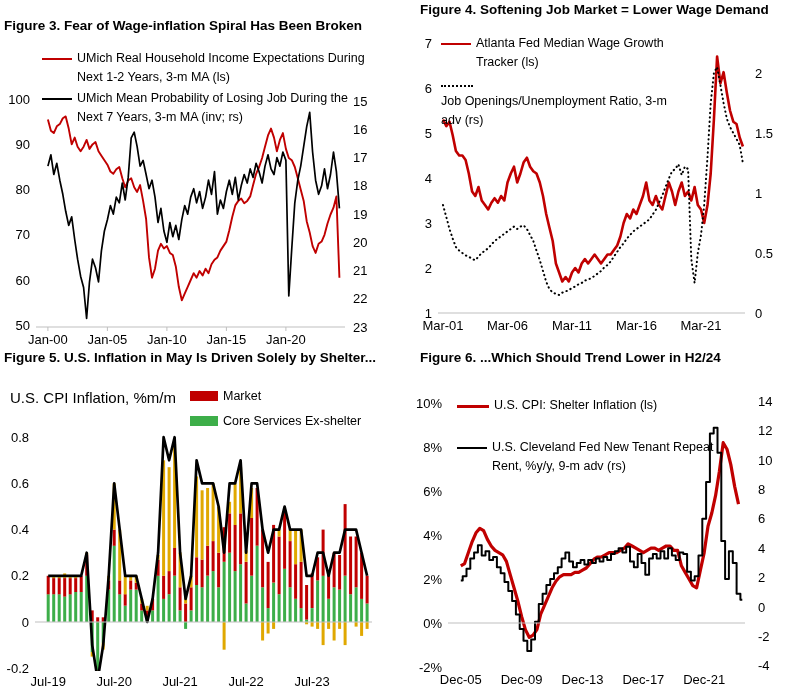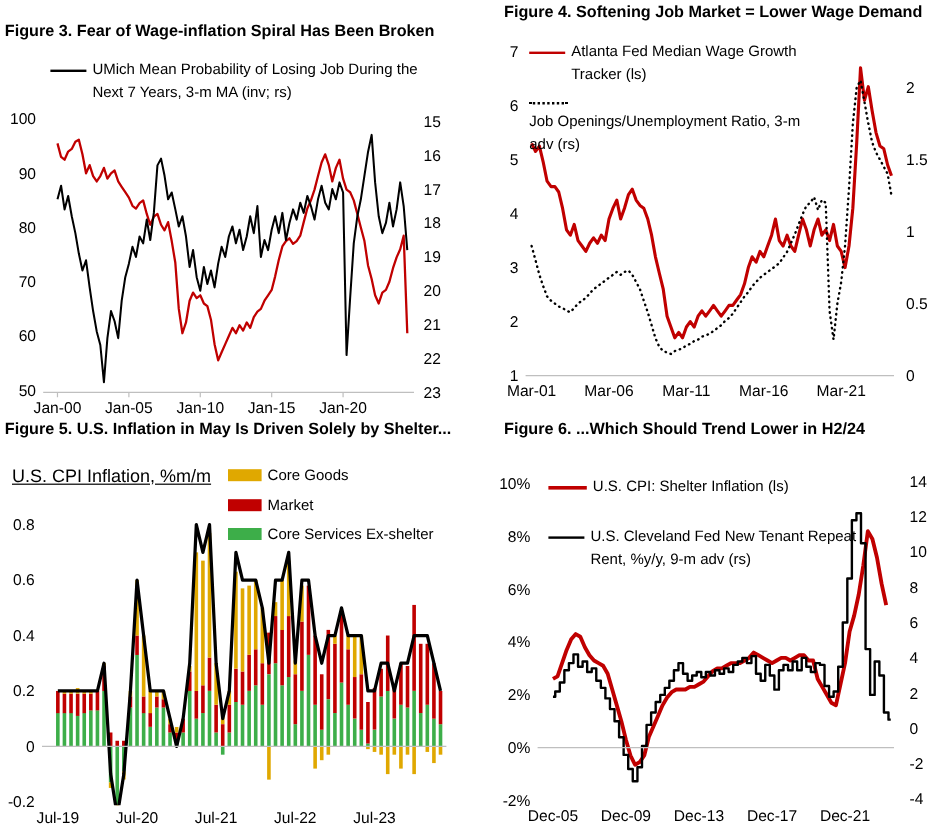--- a/index.html
+++ b/index.html
@@ -12,21 +12,21 @@
   svg text{font-family:"Liberation Sans",sans-serif;font-size:13px;fill:#000;}
   .legend{position:absolute;display:flex;flex-direction:column;gap:3px;z-index:5;}
   .lentry{display:flex;align-items:flex-start;gap:5px;}
   .ltext{font-size:12.5px;line-height:18.5px;}
   .lsample{flex:0 0 auto;height:0;margin-top:9px;}
   .red-line{width:30px;border-top:2.4px solid #C00000;}
   .red-line-thick{width:32px;border-top:3.5px solid #C00000;}
   .black-line{width:30px;border-top:2.2px solid #000;}
   .black-dotted{width:32px;border-top:2.5px dotted #000;}
   .swatch{flex:0 0 auto;width:28px;height:10px;margin-top:4px;}
-  .corner-label{position:absolute;font-size:15px;text-decoration:underline;}
+  .corner-label{position:absolute;font-size:15px;}
   .nowrap{white-space:nowrap;}
 </style>
 </head>
 <body>
 
 <div class="panel" id="p3">
   <div class="ptitle">Figure 3. Fear of Wage-inflation Spiral Has Been Broken</div>
   <svg class="chart" id="svg-fig3" width="393" height="347">
       <line x1="36" y1="311" x2="345" y2="311" stroke="#BFBFBF" stroke-width="1"></line>
       <line x1="47.9" y1="311" x2="47.9" y2="315" stroke="#BFBFBF" stroke-width="1"></line>
@@ -57,20 +57,24 @@
       </g>
       <g>
         <text x="47.9" y="328" text-anchor="middle">Jan-00</text>
         <text x="107.4" y="328" text-anchor="middle">Jan-05</text>
         <text x="166.9" y="328" text-anchor="middle">Jan-10</text>
         <text x="226.4" y="328" text-anchor="middle">Jan-15</text>
         <text x="285.9" y="328" text-anchor="middle">Jan-20</text>
       </g>
     </svg>
   <div class="legend" style="left:42px;top:33px;width:335px;">
+    <div class="lentry">
+      <span class="lsample red-line"></span>
+      <span class="ltext" style="max-width:300px;">UMich Real Household Income Expectations During Next 1-2 Years, 3-m MA (ls)</span>
+    </div>
     <div class="lentry">
       <span class="lsample black-line"></span>
       <span class="ltext" style="max-width:298px;">UMich Mean Probability of Losing Job During the Next 7 Years, 3-m MA (inv; rs)</span>
     </div>
   </div>
 </div>
 
 <div class="panel" id="p4">
   <div class="ptitle">Figure 4. Softening Job Market = Lower Wage Demand</div>
   <svg class="chart" id="svg-fig4" width="393" height="347">
@@ -308,24 +312,20 @@
       <g>
         <text x="48.2" y="338" text-anchor="middle">Jul-19</text>
         <text x="114.2" y="338" text-anchor="middle">Jul-20</text>
         <text x="180.1" y="338" text-anchor="middle">Jul-21</text>
         <text x="246.1" y="338" text-anchor="middle">Jul-22</text>
         <text x="312.1" y="338" text-anchor="middle">Jul-23</text>
       </g>
     </svg>
   <div class="legend" style="left:190px;top:39px;gap:6px;">
     <div class="lentry">
-      <span class="swatch" style="background:#E0A800;"></span>
-      <span class="ltext nowrap">Core Goods</span>
-    </div>
-    <div class="lentry">
       <span class="swatch" style="background:#C00000;"></span>
       <span class="ltext nowrap">Market</span>
     </div>
     <div class="lentry">
       <span class="swatch" style="background:#3DAE49;"></span>
       <span class="ltext nowrap">Core Services Ex-shelter</span>
     </div>
   </div>
 </div>
 

